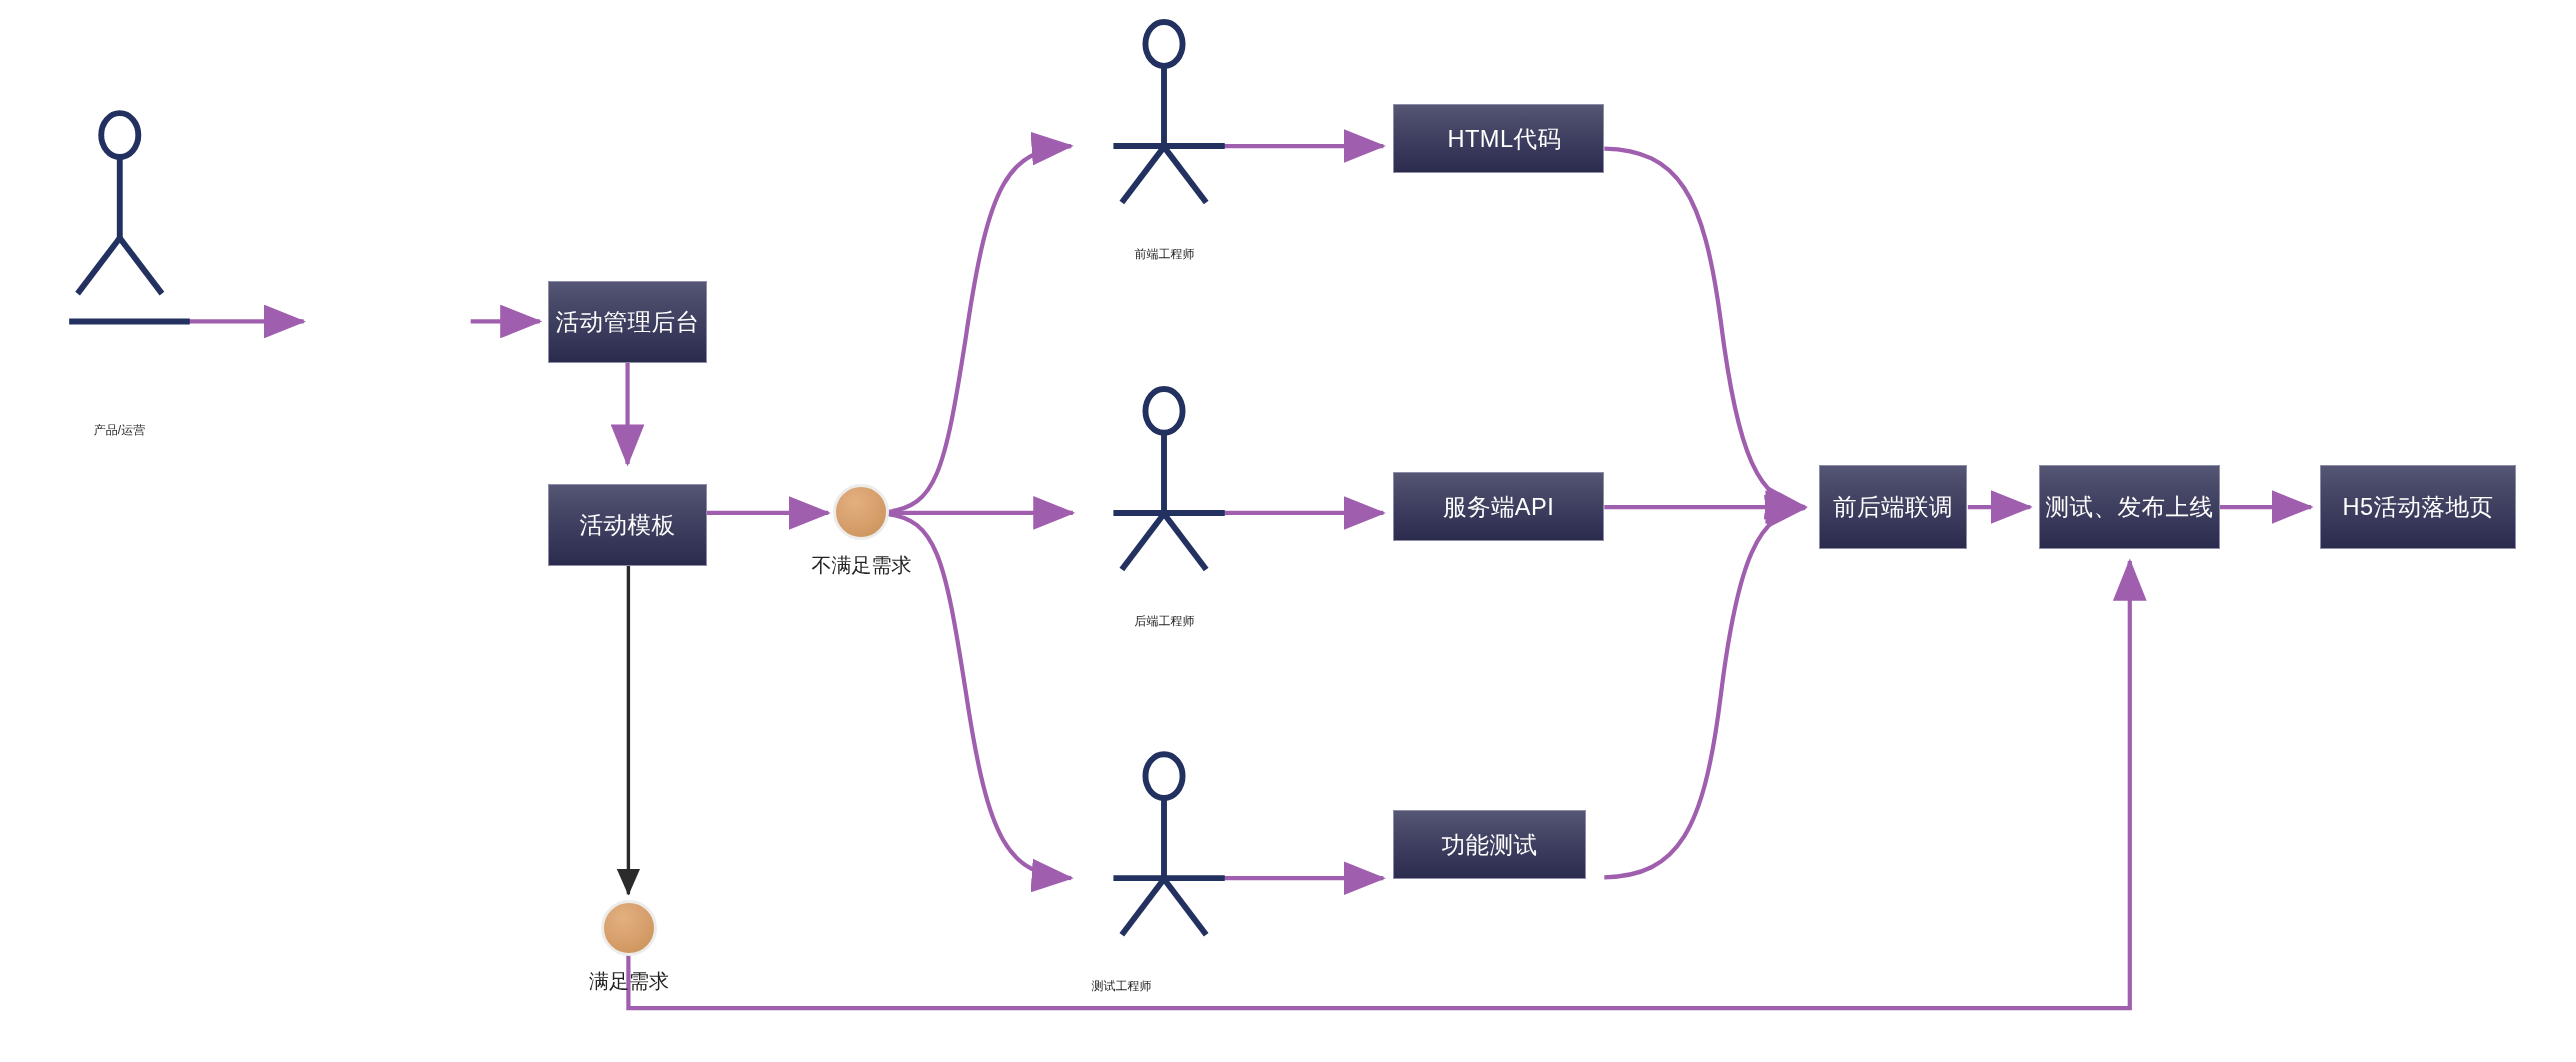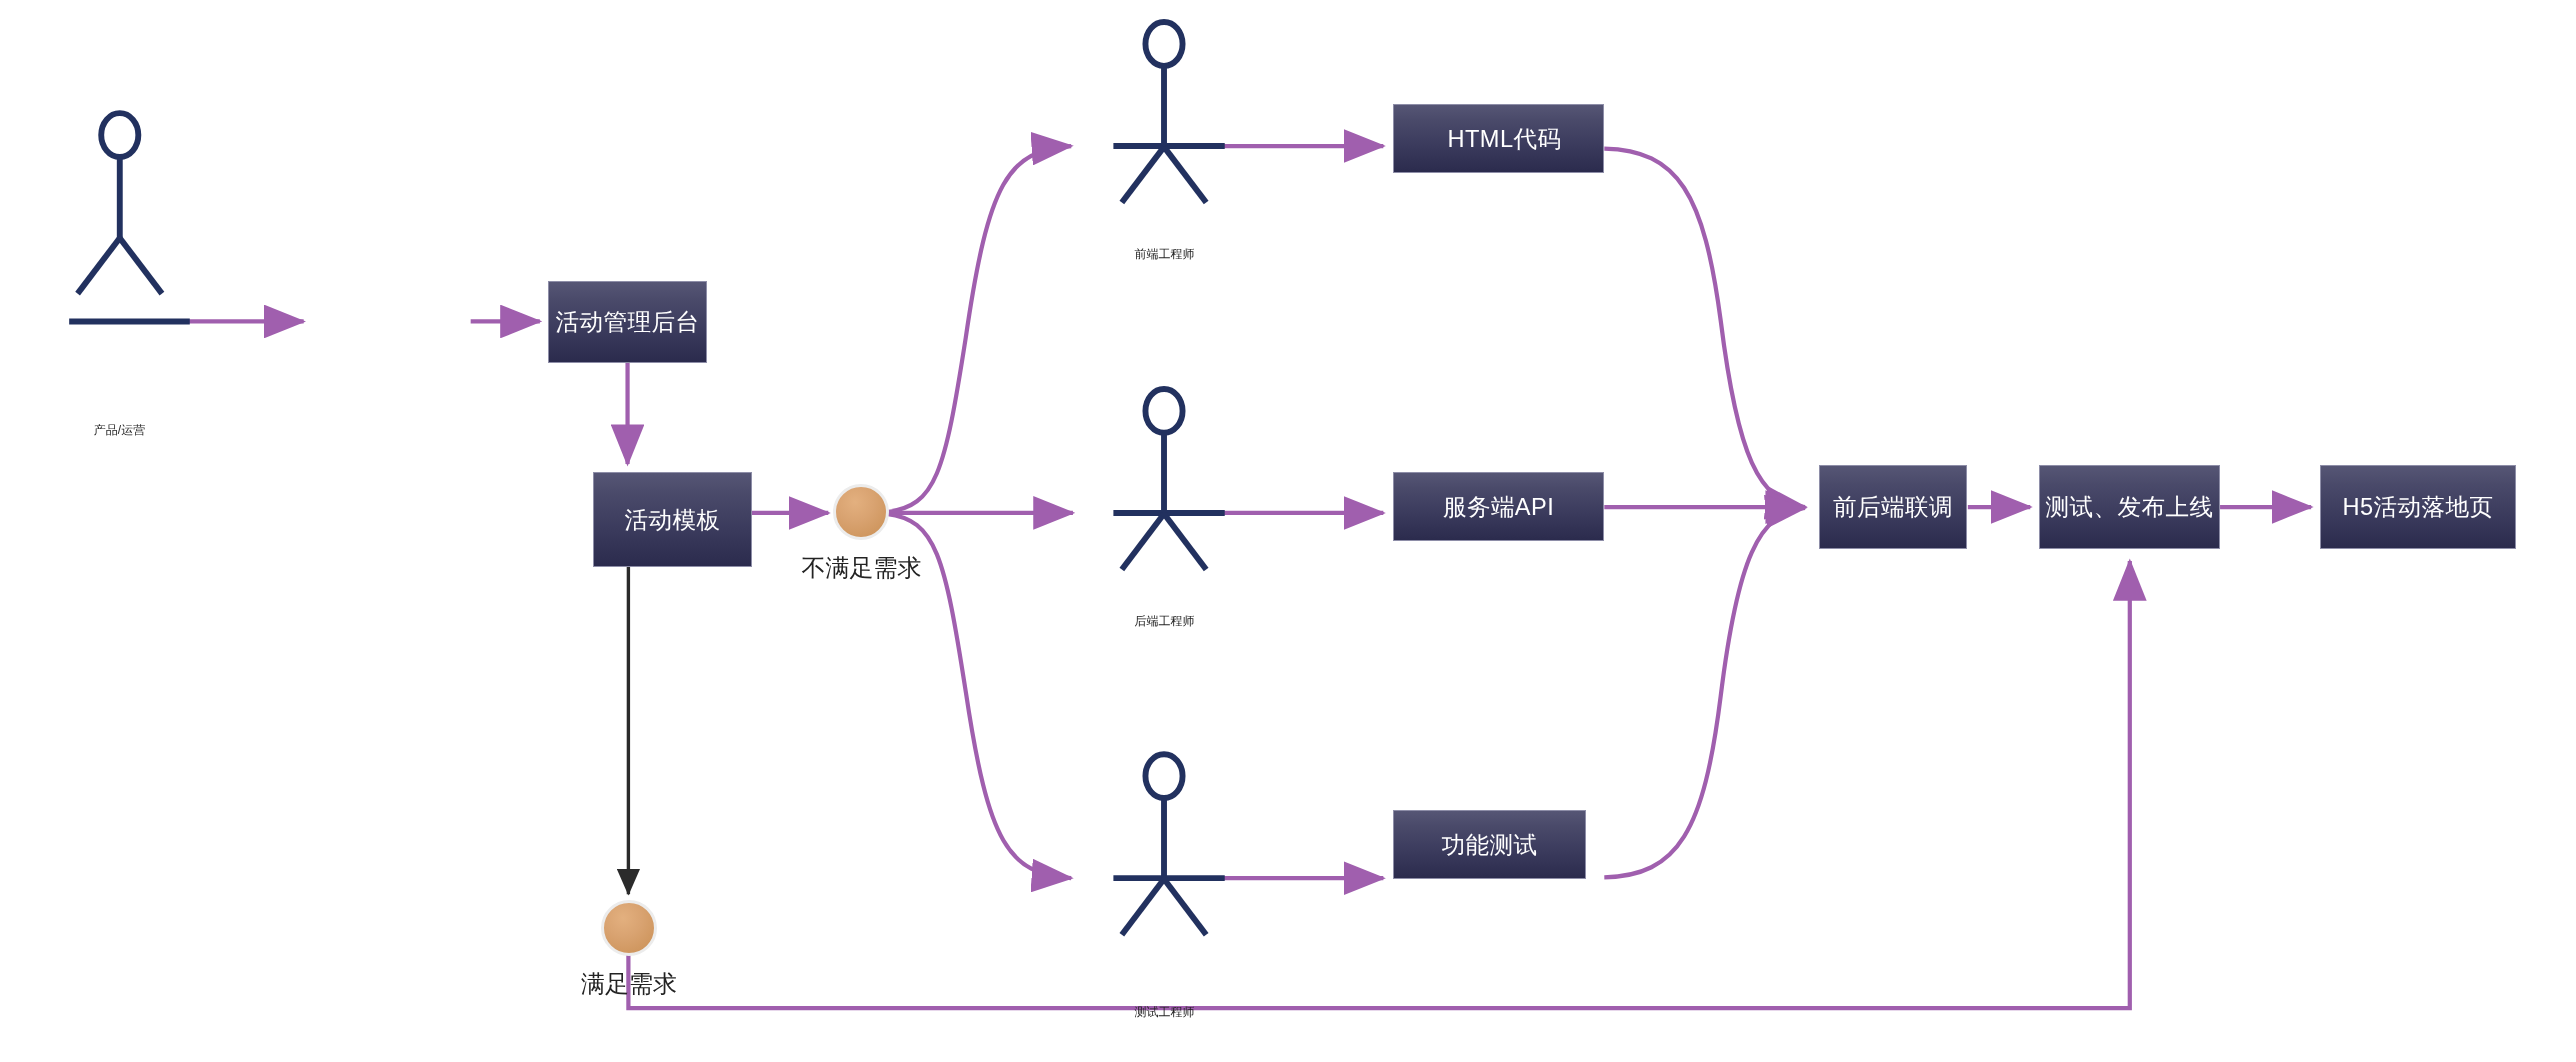--- a/index.html
+++ b/index.html
@@ -43,21 +43,21 @@
   }
   .node-circle {
     position: absolute;
     box-sizing: border-box;
     border-radius: 50%;
     background: radial-gradient(circle at 38% 30%, #e3b07f 0%, #d9a371 40%, #c98f54 100%);
     border: 3.4px solid #ececec;
   }
   .circle-label {
     position: absolute;
-    font-size: 24px;
+    font-size: 20px;
     color: #232323;
     white-space: nowrap;
     text-align: center;
   }
   .actor-label {
     position: absolute;
     font-size: 12px;
     color: #232323;
     white-space: nowrap;
     text-align: center;
@@ -155,21 +155,21 @@
         <line x1="1380" y1="1042" x2="1430" y2="1108"></line>
       </g>
     </g>
   </svg>
 
 
   <div class="node-box" style="left:548px; top:281px; width:159px; height:82px;">
     <span>活动管理后台</span>
   </div>
 
-  <div class="node-box" style="left:548px; top:472px; width:159px; height:95px;margin-left:45px;">
+  <div class="node-box" style="left:548px; top:484px; width:159px; height:82px;">
     <span>活动模板</span>
   </div>
 
   <div class="node-box" style="left:1393px; top:104px; width:211px; height:69px;padding-left:12px;">
     <span>HTML代码</span>
   </div>
 
   <div class="node-box" style="left:1393px; top:472px; width:211px; height:69px;">
     <span>服务端API</span>
   </div>
@@ -192,16 +192,16 @@
 
   <div class="node-circle" style="left:833px; top:484px; width:56px; height:56px;"></div>
   <div class="circle-label" style="left:794px; top:552px; width:135px;">不满足需求</div>
 
   <div class="node-circle" style="left:601px; top:900px; width:56px; height:56px;"></div>
   <div class="circle-label" style="left:574px; top:968px; width:110px;">满足需求</div>
 
   <div class="actor-label" style="left:52px; top:422px; width:135px;">产品/运营</div>
   <div class="actor-label" style="left:1097px; top:246px; width:135px;">前端工程师</div>
   <div class="actor-label" style="left:1097px; top:613px; width:135px;">后端工程师</div>
-  <div class="actor-label" style="left:1097px; top:978px; width:135px;margin-top:26px;">测试工程师</div>
+  <div class="actor-label" style="left:1054px; top:978px; width:135px;">测试工程师</div>
 
 </div>
 
 
 </body></html>

